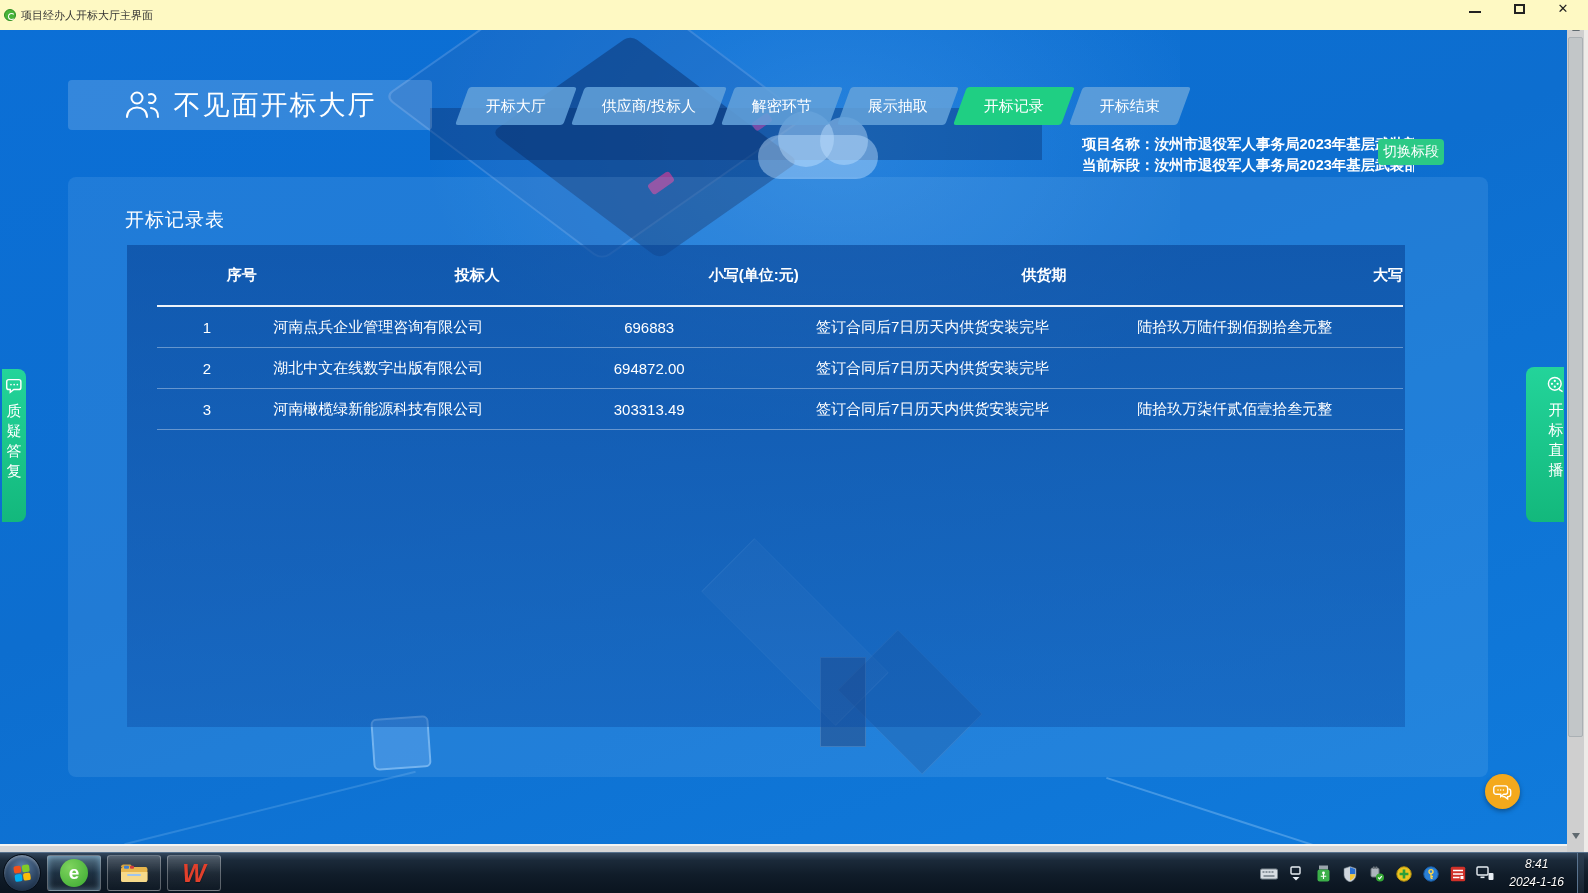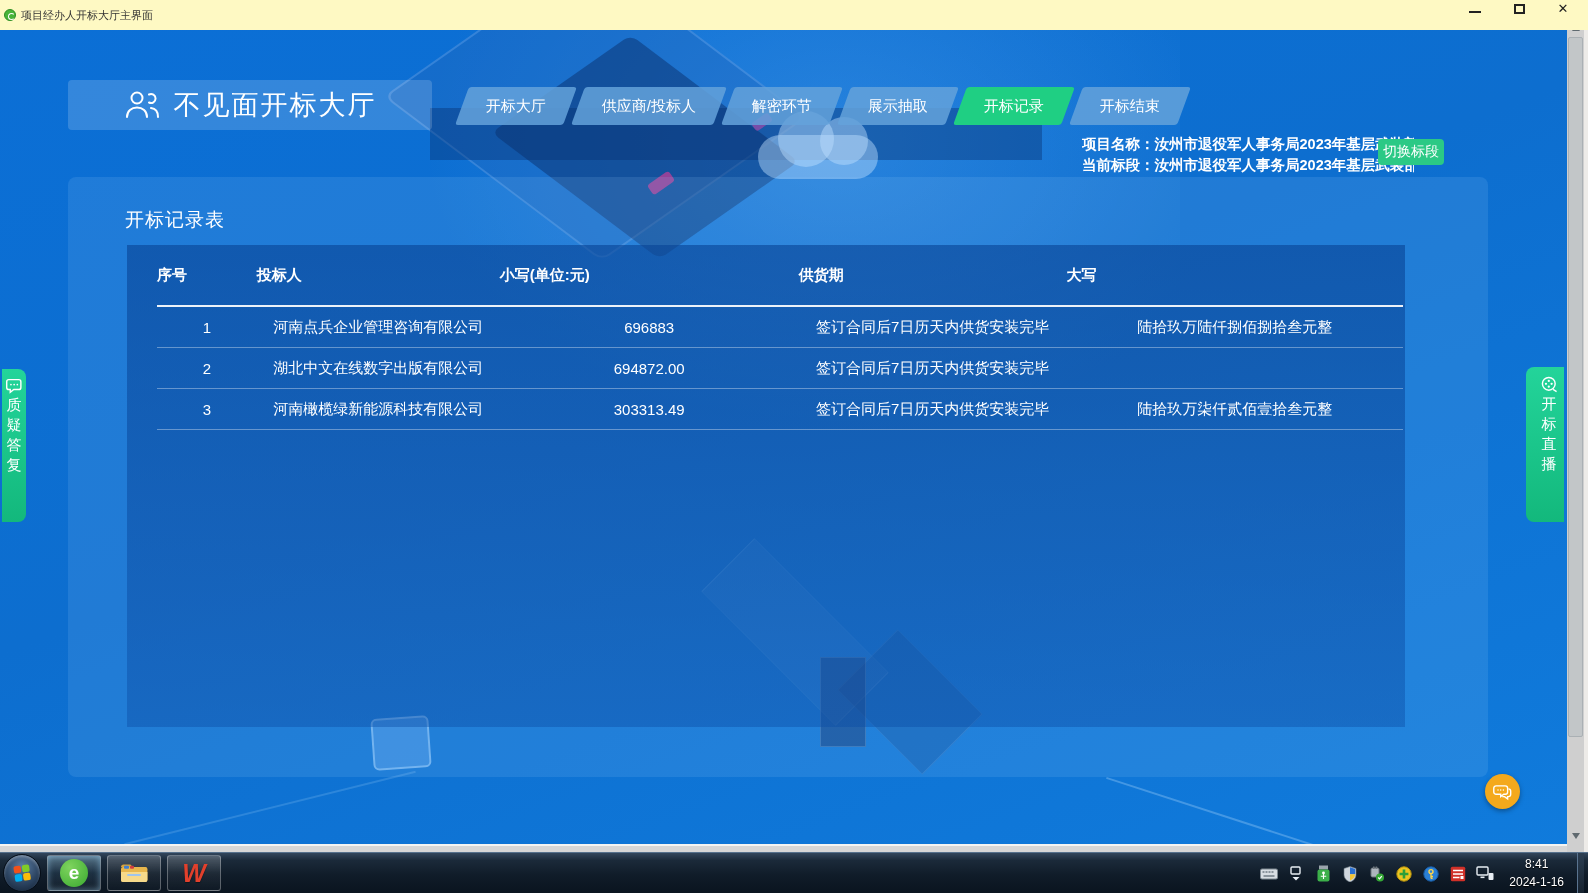--- a/index.html
+++ b/index.html
@@ -58,29 +58,29 @@
   .switch-btn { position:absolute; left:1378px; top:122px; width:66px; height:26px; background:#2bc985; color:#fff;
                 border:none; border-radius:4px; font-size:14px; cursor:pointer; z-index:6; font-family:inherit; }
 
   
   .panel { position:absolute; left:68px; top:160px; width:1420px; height:600px; background:rgba(150,200,245,0.15); border-radius:8px; z-index:4; }
   .panel-title { position:absolute; left:57px; top:30px; color:#fff; font-size:19px; letter-spacing:1px; }
   .table { position:absolute; left:59px; top:68px; width:1278px; height:482px;
            background:linear-gradient(180deg,rgba(8,68,150,0.62) 0%,rgba(10,76,165,0.42) 100%); }
   .tgrid { display:grid; grid-template-columns:8% 19.5% 24% 21.5% 27%; align-items:center; }
   .thead { height:62px; margin:0 2px 0 30px; border-bottom:2px solid rgba(255,255,255,0.92); }
-  .thead div { color:#fff; font-size:15px; font-weight:600; text-align:left; }
+  .thead div { color:#fff; font-size:15px; font-weight:600; text-align:right; }
   .trow { height:41px; margin:0 2px 0 30px; border-bottom:1px solid rgba(255,255,255,0.35); }
   .trow div { color:#fff; font-size:15px; text-align:center; white-space:nowrap; }
 
   
   .side-tab { position:absolute; width:24px; background:linear-gradient(180deg,#23d49a 0%,#13b87c 100%);
-              display:flex; flex-direction:column; align-items:center; padding-top:9px; gap:1px; cursor:pointer; z-index:20; }
+              display:flex; flex-direction:column; align-items:center; padding-top:9px; gap:7px; cursor:pointer; z-index:20; }
   .side-tab.left  { left:2px; top:352px; height:153px; border-radius:0 8px 8px 0; }
-  .side-tab.right { left:1526px; top:350px; height:155px; width:38px; border-radius:8px 0 0 8px; align-items:center; padding-left:8px; }
+  .side-tab.right { left:1526px; top:350px; height:155px; width:38px; border-radius:8px 0 0 8px; align-items:flex-end; padding-left:8px; }
   .vtext { width:16px; color:#fff; font-size:15px; line-height:20px; word-break:break-all; text-align:center; }
 
   
   .fab { position:absolute; left:1485px; top:757px; width:35px; height:35px; border-radius:50%; background:#f4a91c;
          display:flex; align-items:center; justify-content:center; cursor:pointer; z-index:20; box-shadow:0 2px 5px rgba(0,0,0,0.35); }
 
   
   .vscroll { position:absolute; right:4px; top:0; width:17px; height:100%; background:#cfcfcf; z-index:45; }
   .vs-arrow { position:absolute; left:0; width:17px; height:17px; display:flex; align-items:center; justify-content:center; cursor:pointer; }
   .vs-up { top:2px; } .vs-down { bottom:8px; }
@@ -96,21 +96,21 @@
   .orb { position:relative; width:38px; height:38px; margin:0 6px 0 3px; border-radius:50%; cursor:pointer;
          background:radial-gradient(circle at 50% 32%, #5c7da4 0%, #2c4461 55%, #101e30 100%); border:1px solid #060e18;
          display:flex; align-items:center; justify-content:center; box-shadow:inset 0 2px 3px rgba(255,255,255,0.35); }
   .task-btn { width:54px; height:36px; margin-right:6px; border:1px solid rgba(255,255,255,0.30); border-radius:3px;
               background:linear-gradient(180deg,rgba(255,255,255,0.22),rgba(255,255,255,0.06) 50%,rgba(255,255,255,0.02));
               display:flex; align-items:center; justify-content:center; cursor:pointer; }
   .task-btn.active { background:linear-gradient(180deg,rgba(180,230,255,0.38),rgba(120,190,240,0.12) 50%,rgba(255,255,255,0.05)); box-shadow:inset 0 0 6px rgba(160,220,255,0.5); }
   .ie-circle { width:28px; height:28px; border-radius:50%; background:radial-gradient(circle at 35% 30%,#7fd45e,#3aa930); color:#fff;
                display:flex; align-items:center; justify-content:center; font-size:19px; font-weight:bold; }
   .wps-w { color:#e2402c; font-size:25px; font-weight:900; font-style:italic; text-shadow:0 1px 1px rgba(0,0,0,0.4); }
-  .tray { position:absolute; right:0; top:0; height:41px; display:flex; align-items:center; gap:9px; padding-right:4px; }
+  .tray { position:absolute; right:0; top:0; height:41px; display:flex; align-items:center; gap:9px; padding-right:4px;font-style:italic; }
   .tray-ic { width:18px; height:18px; display:flex; align-items:center; justify-content:center; cursor:pointer; }
   .clock { color:#fff; font-size:12px; text-align:center; line-height:1.45; margin:0 4px 0 6px; cursor:pointer; text-shadow:0 1px 1px #000; }
   .show-desktop { width:7px; height:41px; border-left:1px solid #5a7490; background:linear-gradient(180deg,#2c3e52,#16222f); cursor:pointer; }
 </style>
 </head>
 <body>
 
 <div class="screen">
 
   <div class="titlebar">

